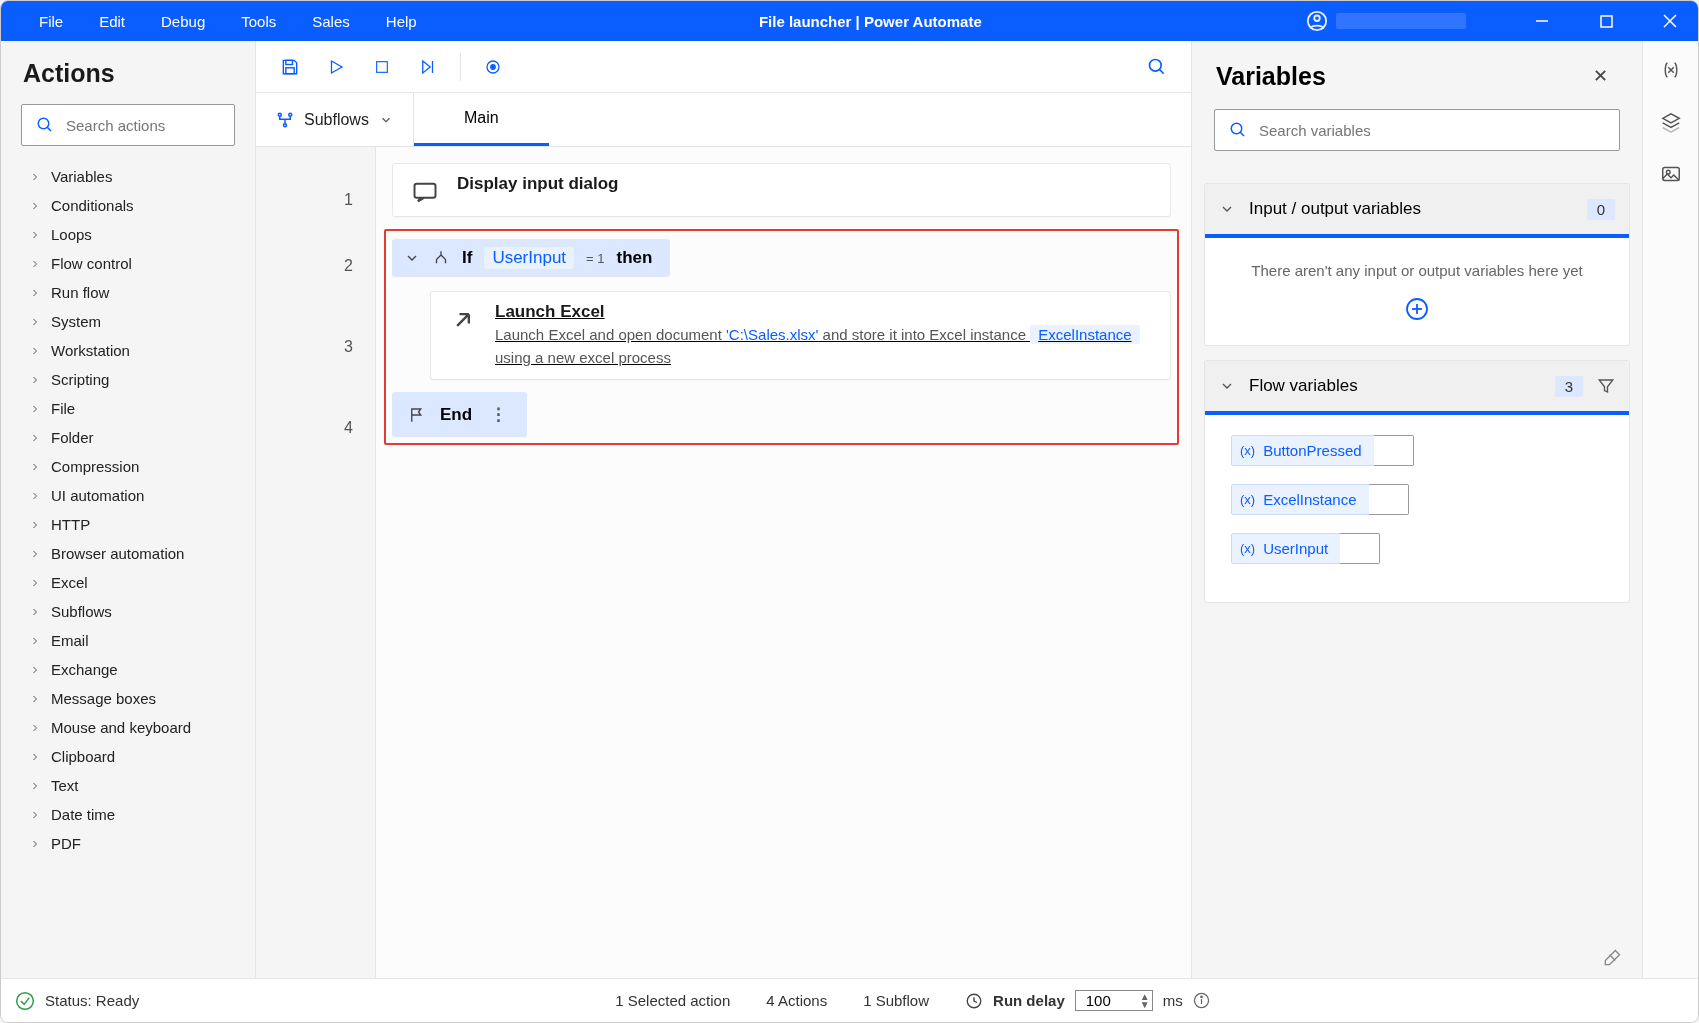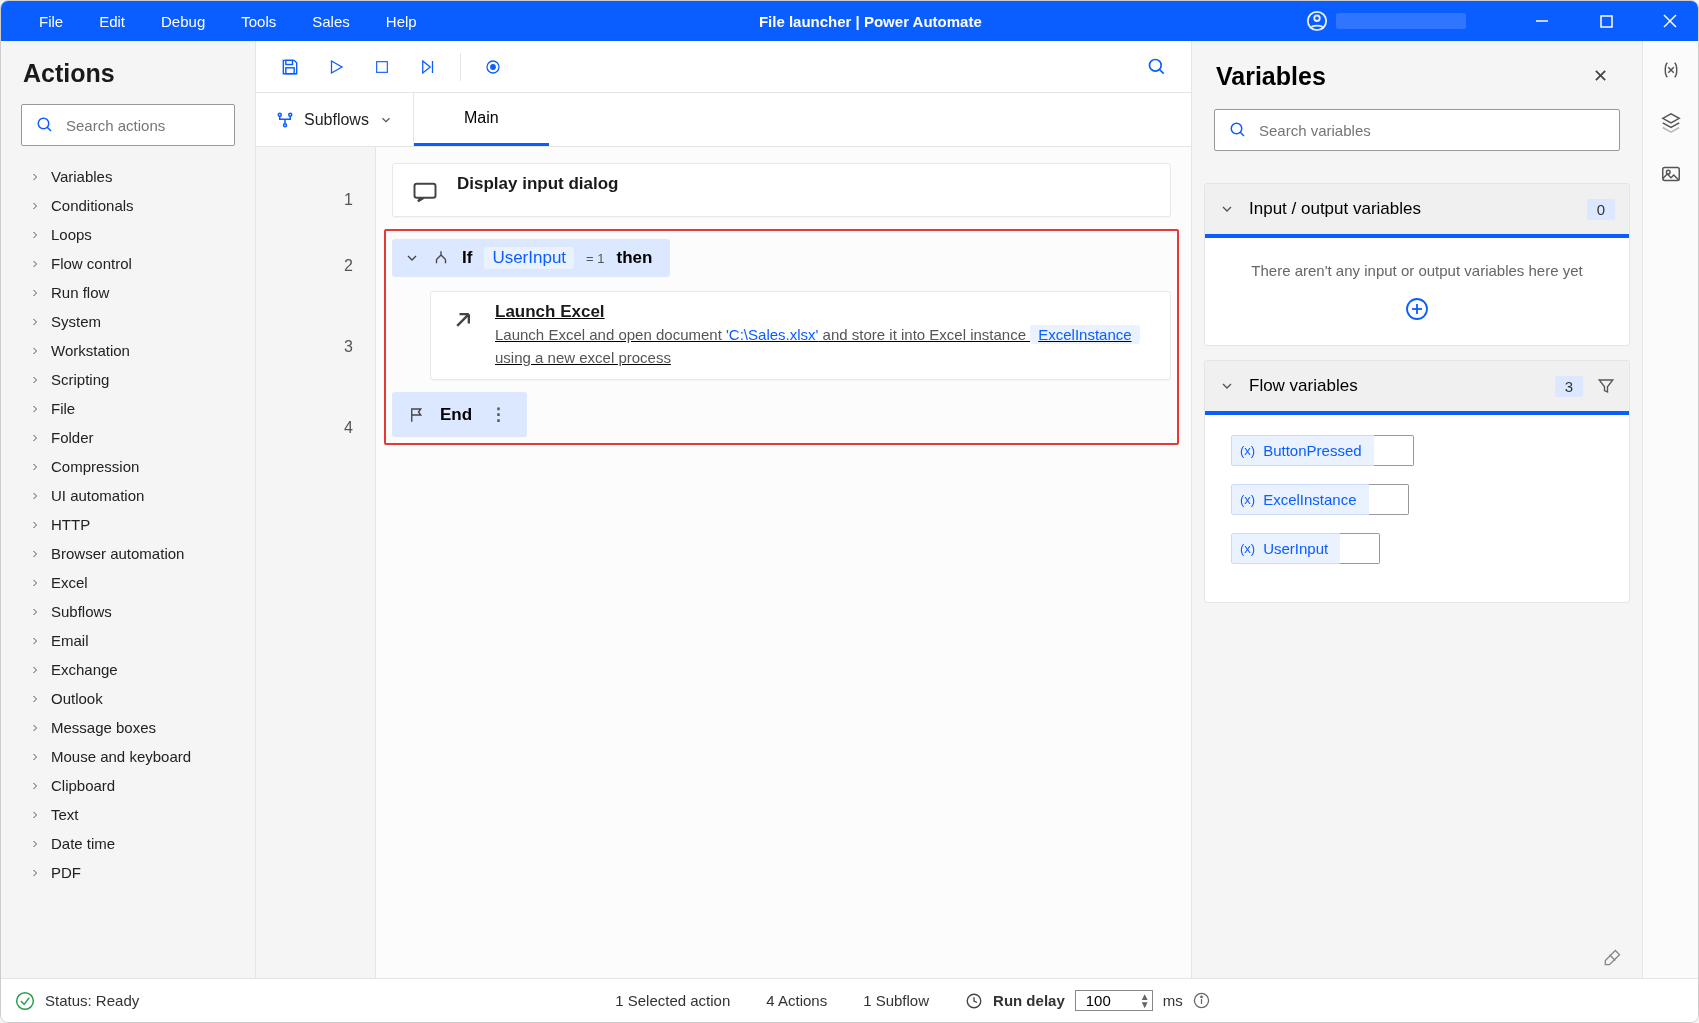--- a/index.html
+++ b/index.html
@@ -260,26 +260,20 @@
             <svg width="12" height="12" viewBox="0 0 24 24" fill="none" stroke="currentColor" stroke-width="2">
               <polyline points="9,6 15,12 9,18"></polyline>
             </svg>
             <span>Email</span>
           </div>
           <div class="cat-item">
             <svg width="12" height="12" viewBox="0 0 24 24" fill="none" stroke="currentColor" stroke-width="2">
               <polyline points="9,6 15,12 9,18"></polyline>
             </svg>
             <span>Exchange</span>
-          </div>
-          <div class="cat-item">
-            <svg width="12" height="12" viewBox="0 0 24 24" fill="none" stroke="currentColor" stroke-width="2">
-              <polyline points="9,6 15,12 9,18"></polyline>
-            </svg>
-            <span>Outlook</span>
           </div>
           <div class="cat-item">
             <svg width="12" height="12" viewBox="0 0 24 24" fill="none" stroke="currentColor" stroke-width="2">
               <polyline points="9,6 15,12 9,18"></polyline>
             </svg>
             <span>Message boxes</span>
           </div>
           <div class="cat-item">
             <svg width="12" height="12" viewBox="0 0 24 24" fill="none" stroke="currentColor" stroke-width="2">
               <polyline points="9,6 15,12 9,18"></polyline>

